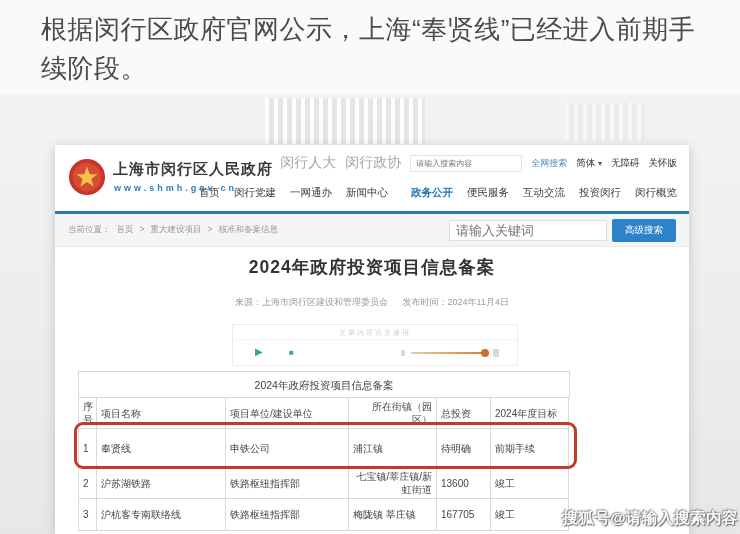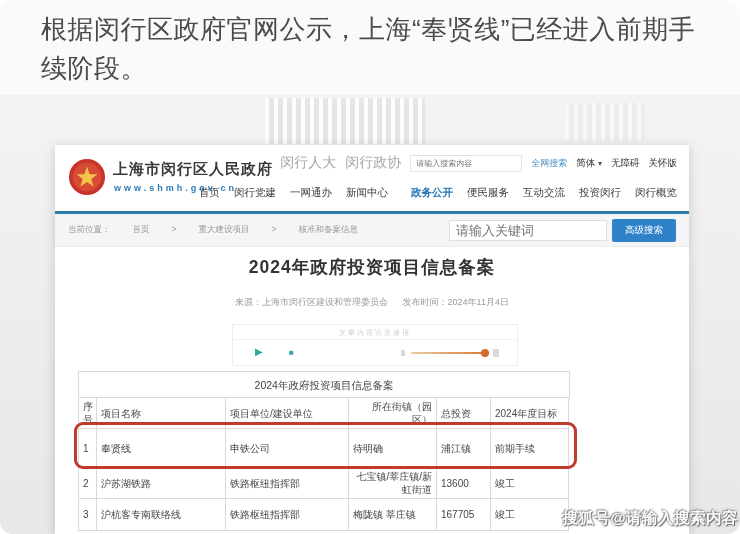--- a/index.html
+++ b/index.html
@@ -1,17 +1,17 @@
 <!DOCTYPE html>
 <html><head>
 <meta charset="utf-8">
 <style>
   * { margin:0; padding:0; box-sizing:border-box; }
   body { font-family:"Liberation Sans","DejaVu Sans",sans-serif; }
-  .screen { position:relative; width:740px; height:534px; background:#fafafa; overflow:hidden;border-radius:13px; }
+  .screen { position:relative; width:740px; height:534px; background:#fafafa; overflow:hidden; }
 
   
   .headline { position:absolute; left:41px; top:10px; width:670px; font-size:26px; line-height:39px;
               color:#4b4b4b; font-weight:500; letter-spacing:0.5px; }
 
   
   .photo { position:absolute; left:0; top:95px; width:740px; height:439px;
            background:linear-gradient(#f3f3f3,#e7e7e7); }
   .tex { position:absolute; background:repeating-linear-gradient(90deg, rgba(255,255,255,.85) 0 4px, rgba(205,205,205,.35) 4px 9px); }
   .tex1 { left:265px; top:3px; width:160px; height:46px; }
@@ -32,21 +32,21 @@
   .lnk-blue { font-size:9px; color:#4a90c4; }
   .lnk-dark { font-size:9.5px; color:#2f2f2f; font-weight:500; }
   .caret { font-size:8px; color:#555; }
   .nav { position:absolute; right:12px; top:41px; display:flex; gap:14px; }
   .nav span { font-size:10.5px; color:#3d3d3d; cursor:pointer; }
   .nav span.active { color:#2377b5; font-weight:bold;padding-left:9px; }
   .tealbar { height:3px; background:#2b7ca6; }
 
   
   .crumbbar { position:relative; height:33px; background:#f4f5f6; border-bottom:1px solid #ececec; }
-  .crumbs { position:absolute; left:13px; top:10px; font-size:8.5px; color:#9a9a9a; display:flex; gap:22px; }
+  .crumbs { position:absolute; left:13px; top:10px; font-size:8.5px; color:#9a9a9a; display:flex; gap:6px; }
   .kw-wrap { position:absolute; right:82px; top:6px; width:158px; height:21px; border:1px solid #ddd; background:#fff; display:flex; align-items:center; }
   .kw-input { flex:1; border:none; outline:none; font-size:13px; color:#555; padding:0 6px; background:transparent; font-family:inherit; }
   .adv-btn { position:absolute; right:13px; top:5px; width:64px; height:23px; background:#2e82c9; color:#fff;
              font-size:9.5px; border:none; border-radius:2px; cursor:pointer; font-family:inherit; }
 
   
   .a-title { position:absolute; left:0; top:110px; width:100%; text-align:center; font-size:17.5px; font-weight:bold; color:#333; letter-spacing:1px; }
   .a-meta { position:absolute; left:0; top:151px; width:100%; text-align:center; font-size:9px; color:#9b9b9b; }
   .a-meta span { margin:0 6px; }
 
@@ -178,22 +178,22 @@
         <div class="t-cell">项目名称</div>
         <div class="t-cell">项目单位/建设单位</div>
         <div class="t-cell">所在街镇（园区）</div>
         <div class="t-cell">总投资</div>
         <div class="t-cell">2024年度目标</div>
       </div>
       <div class="t-row t-r1">
         <div class="t-cell">1</div>
         <div class="t-cell">奉贤线</div>
         <div class="t-cell">申铁公司</div>
+        <div class="t-cell">浦江镇</div>
         <div class="t-cell">待明确</div>
-        <div class="t-cell">浦江镇</div>
         <div class="t-cell">前期手续</div>
       </div>
       <div class="t-row t-r2">
         <div class="t-cell">2</div>
         <div class="t-cell">沪苏湖铁路</div>
         <div class="t-cell">铁路枢纽指挥部</div>
         <div class="t-cell">七宝镇/莘庄镇/新虹街道</div>
         <div class="t-cell">13600</div>
         <div class="t-cell">竣工</div>
       </div>

